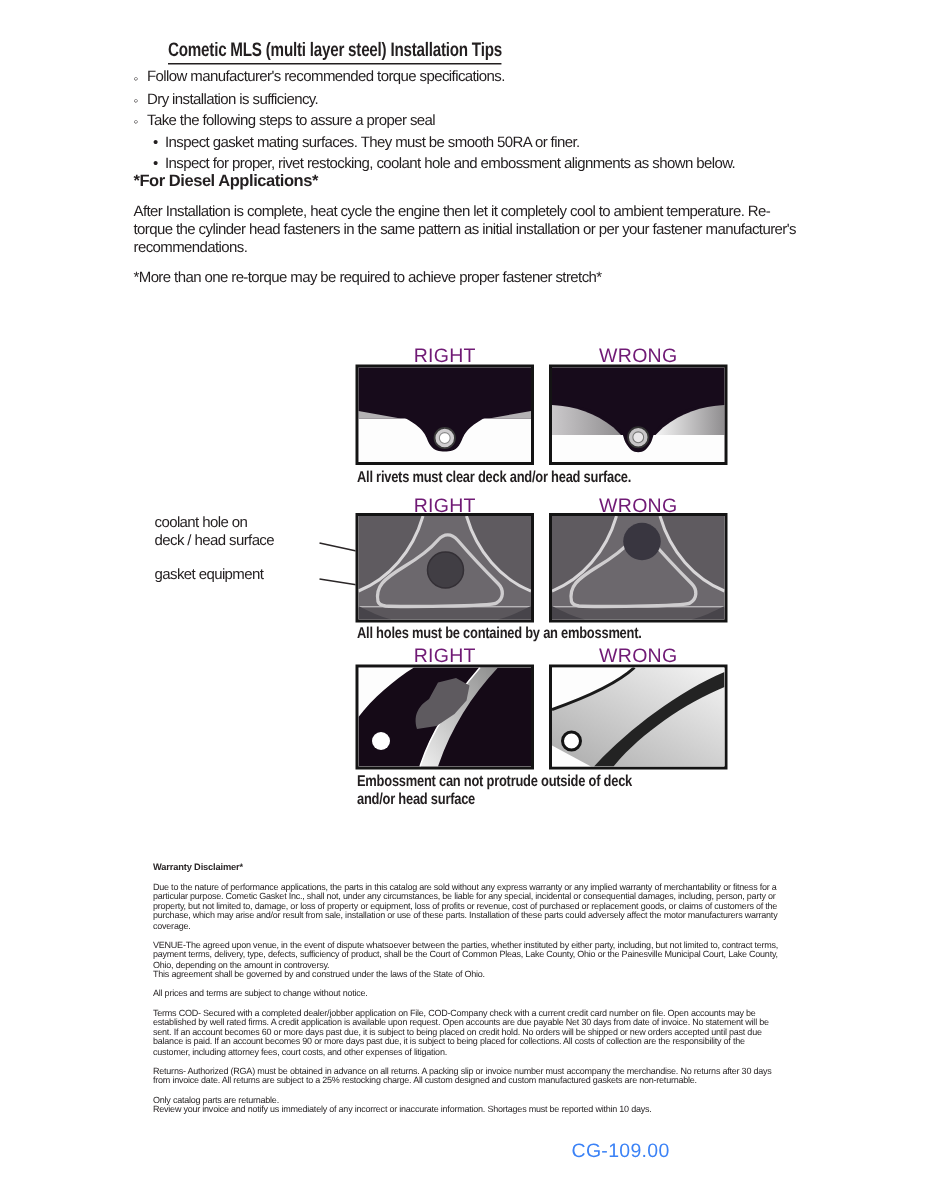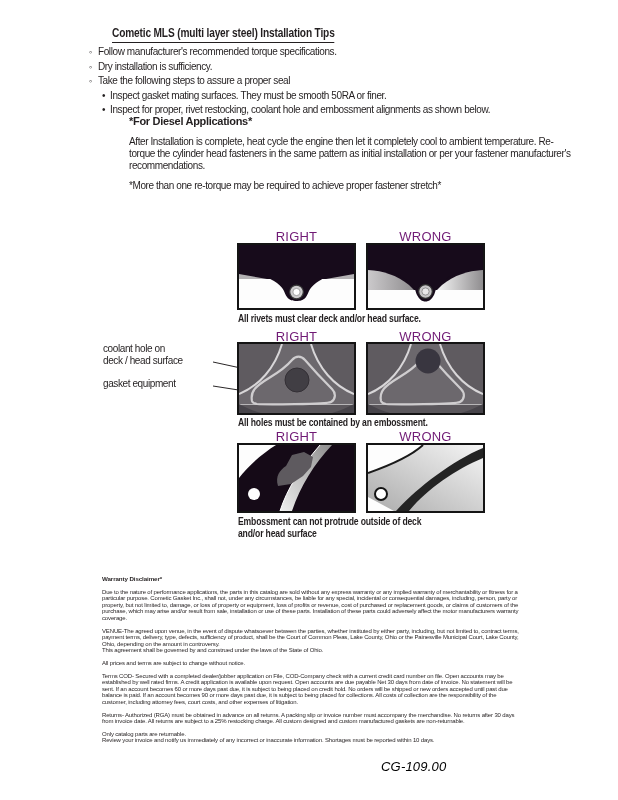--- a/index.html
+++ b/index.html
@@ -18,21 +18,21 @@
   }
 
   
   .bullets { left:89px; top:45px; width:470px; font-size:10px; letter-spacing:-0.4px; }
   .b-row { display:flex; line-height:14.5px; }
   .b-marker { width:9px; flex:0 0 9px; font-size:9px; }
   .b-row.sub { margin-left:13px; }
   .b-row.sub .b-marker { font-size:10px; width:8px; flex-basis:8px; }
 
   
-  .diesel { left:89px; top:116px; width:445px; font-size:10px; letter-spacing:-0.4px; line-height:11.9px;margin-left:40px; }
+  .diesel { left:89px; top:116px; width:445px; font-size:10px; letter-spacing:-0.4px; line-height:11.9px; }
   .diesel h2 { font-size:11px; font-weight:bold; letter-spacing:-0.3px; margin:0 0 8px 0; }
   .diesel p { margin:0 0 8px 0; }
 
   
   .hdr { font-size:13px; letter-spacing:0.2px; text-align:center; width:119px; color:#701a75; }
   .dbox { border:2px solid #141414; background:#fff; }
   .dbox svg { display:block; }
   .caption {
     font-weight:bold; font-size:10.5px; letter-spacing:-0.2px; line-height:12px;
     white-space:pre-line; transform:scaleX(0.82); transform-origin:0 0;
@@ -40,21 +40,21 @@
   .dlabel {
     font-size:10px; letter-spacing:-0.4px; width:110px;
     white-space:pre-line; line-height:11.5px;
   }
 
   
   .legal { left:102px; top:576px; width:418px; font-size:6px; line-height:6.6px; letter-spacing:-0.15px; color:#2b2728; }
   .legal h3 { font-size:6.2px; font-weight:bold; margin:0 0 6px 0; letter-spacing:-0.1px; }
   .legal p { margin:0 0 6px 0; white-space:pre-line; }
 
-  .pagenum { left:381px; top:759px; font-size:13px; letter-spacing:0.2px; color:#000000;font-style:italic; }
+  .pagenum { left:381px; top:759px; font-size:13px; letter-spacing:0.2px; color:#3b82f6; }
 </style>
 </head>
 <body>
 
 <div id="page">
 
   <div class="abs title">Cometic MLS (multi layer steel) Installation Tips</div>
 
   <div class="abs bullets">
     <div class="b-row">

